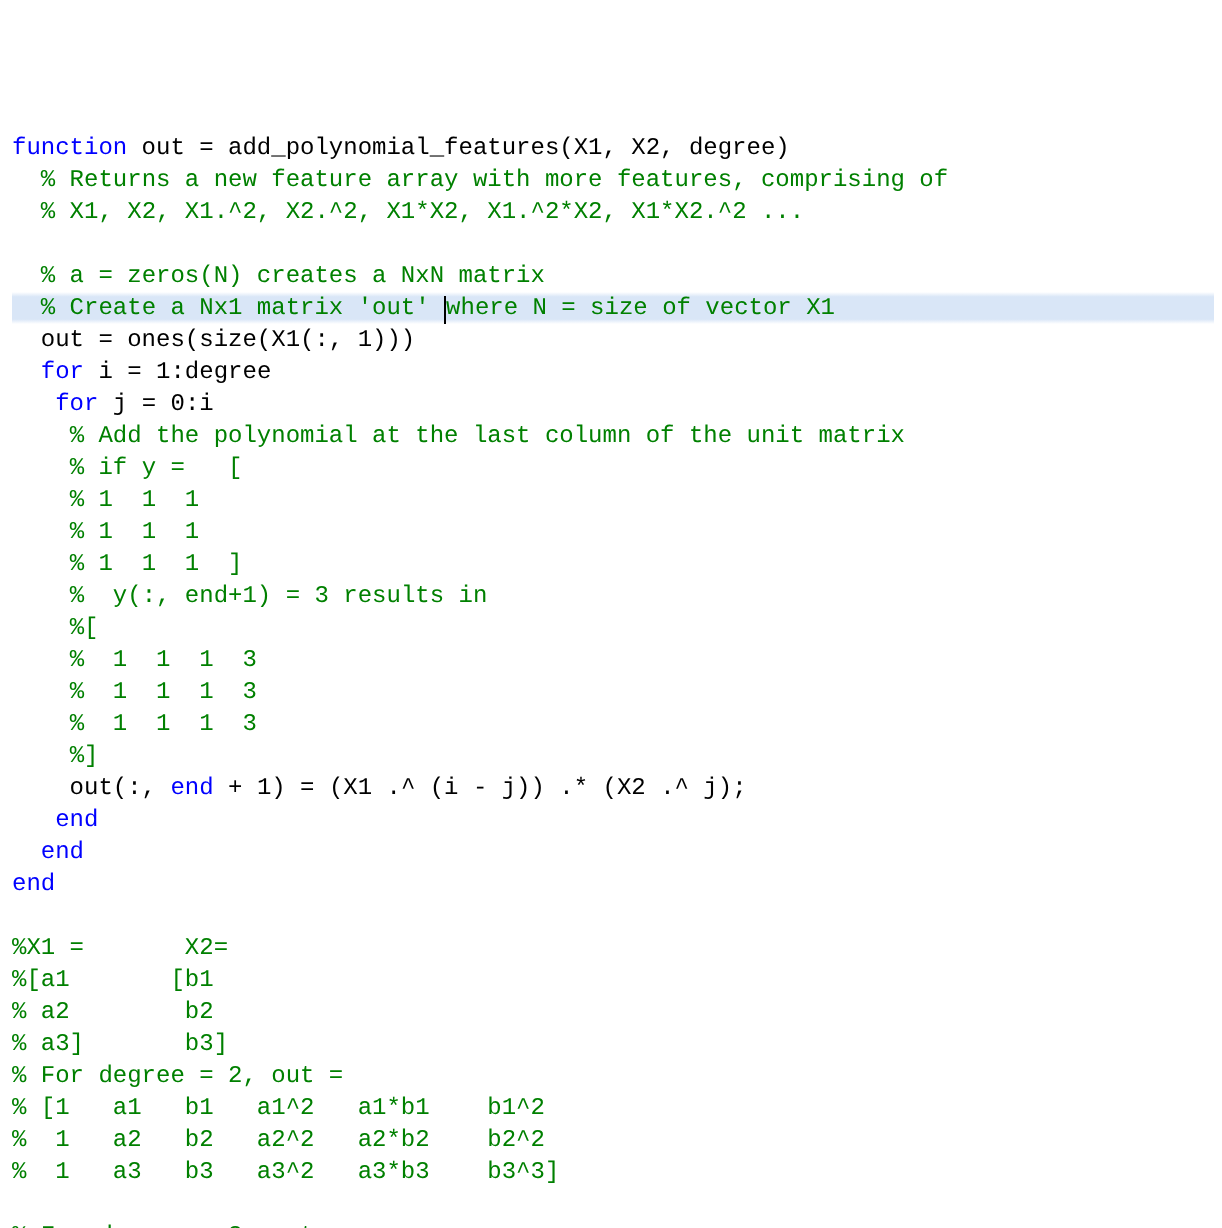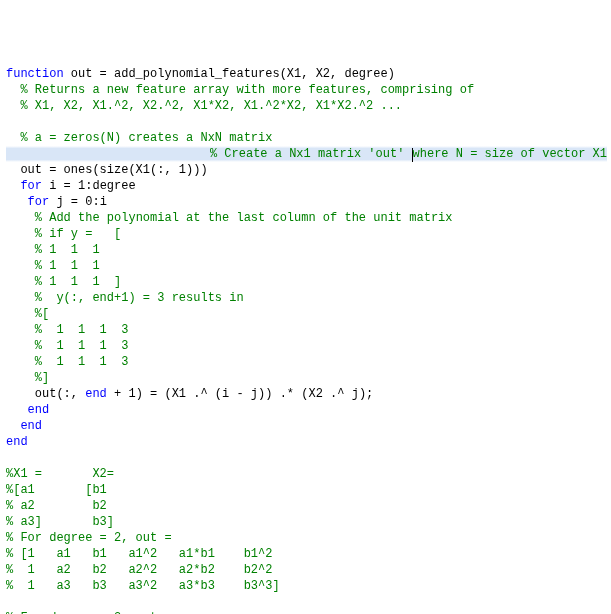--- a/index.html
+++ b/index.html
@@ -16,21 +16,20 @@
   }
   .editor {
     padding: 2px 4px 2px 6px;
   }
   .line { display: block; height: 16px; font-family: Liberation Mono, monospace; }
   .kw { color: #0000ff; }       
   .cm { color: #008000; }       
   .nm { color: #000000; }       
   .caret-line {
     background: linear-gradient(#ffffff, #d9e6f7 15%, #d9e6f7 85%, #ffffff);
-    text-align: right;
   }
   .caret {
     display: inline-block;
     width: 0;
     border-left: 1px solid #000;
     height: 14px;
     vertical-align: text-top;
     margin-top: 1px;
   }
 </style>

